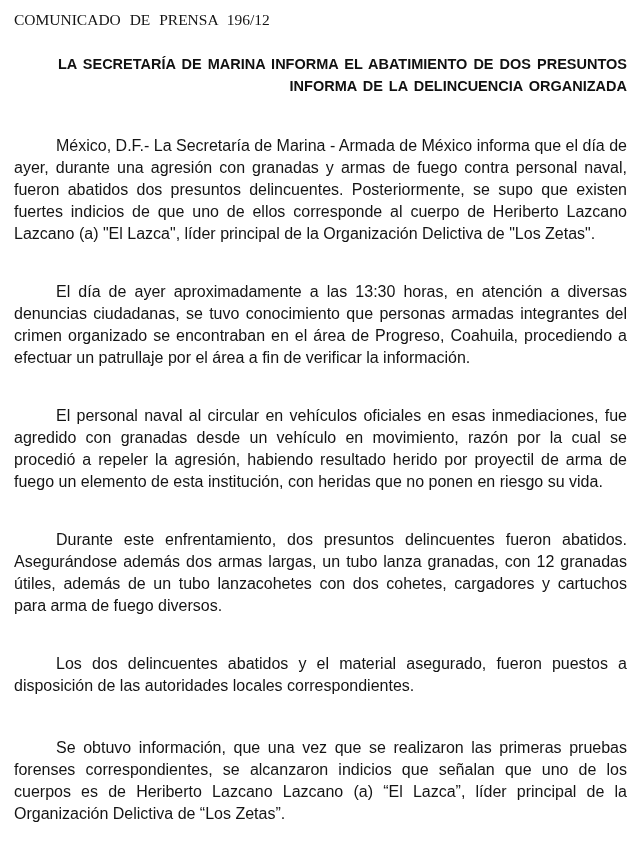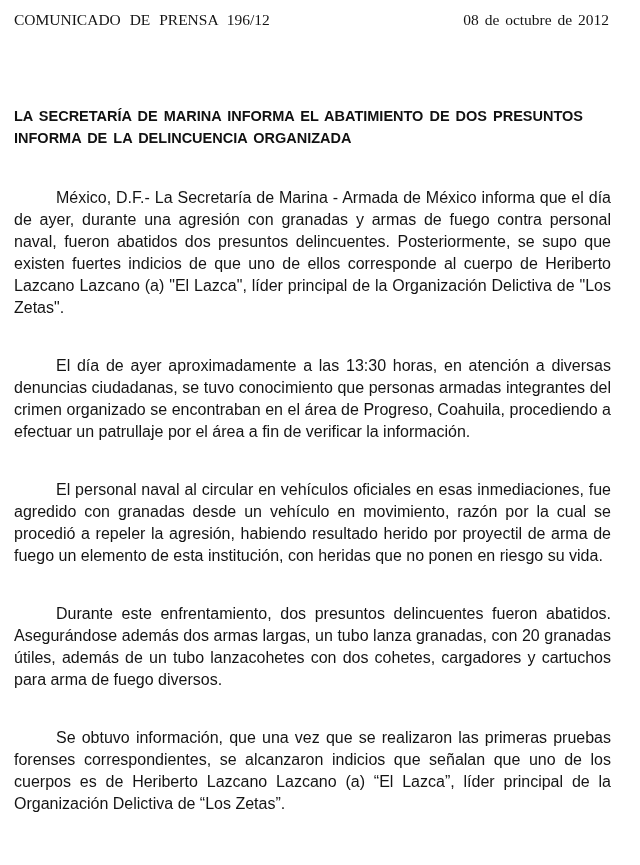--- a/index.html
+++ b/index.html
@@ -6,43 +6,43 @@
     margin: 0;
     padding: 0;
     background: #ffffff;
   }
   .page {
     position: relative;
     width: 640px;
     height: 865px;
     box-sizing: border-box;
     background: #ffffff;
-    padding: 10px 29px 0 14px;
+    padding: 10px 13px 0 14px;
     overflow: hidden;
     color: #141414;
   }
   .doc-header {
     display: flex;
     justify-content: space-between;
     align-items: baseline;
     font-family: "Liberation Serif", serif;
     font-size: 15.5px;
     line-height: 19px;
     color: #141414;
   }
   .doc-header .release-number {
     word-spacing: 5px;
   }
   .doc-header .release-date {
     word-spacing: 2px;
     padding-right: 2px;
   }
   .doc-title {
-    margin-top: 76px;
-    text-align: left;
+    margin-top: 24px;
+    text-align: right;
     font-family: "Liberation Sans", sans-serif;
     font-weight: bold;
     font-size: 14.5px;
     line-height: 22px;
     word-spacing: 2px;
     color: #111111;
   }
   .doc-body {
     margin-top: 38px;
     font-family: "Liberation Sans", sans-serif;
@@ -62,29 +62,29 @@
     margin-bottom: 0;
   }
 </style>
 </head>
 <body>
 
 <div class="page">
 
   <div class="doc-header">
     <span class="release-number">COMUNICADO DE PRENSA 196/12</span>
-    <span class="release-date">08 de octubre de 2012</span>
   </div>
 
   <div class="doc-title">
     <div>LA SECRETARÍA DE MARINA INFORMA EL ABATIMIENTO DE DOS PRESUNTOS</div>
     <div>INFORMA DE LA DELINCUENCIA ORGANIZADA</div>
   </div>
 
   <div class="doc-body">
     <p>México, D.F.- La Secretaría de Marina - Armada de México informa que el día de ayer, durante una agresión con granadas y armas de fuego contra personal naval, fueron abatidos dos presuntos delincuentes. Posteriormente, se supo que existen fuertes indicios de que uno de ellos corresponde al cuerpo de Heriberto Lazcano Lazcano (a) "El Lazca", líder principal de la Organización Delictiva de "Los Zetas".</p>
     <p>El día de ayer aproximadamente a las 13:30 horas, en atención a diversas denuncias ciudadanas, se tuvo conocimiento que personas armadas integrantes del crimen organizado se encontraban en el área de Progreso, Coahuila, procediendo a efectuar un patrullaje por el área a fin de verificar la información.</p>
     <p>El personal naval al circular en vehículos oficiales en esas inmediaciones, fue agredido con granadas desde un vehículo en movimiento, razón por la cual se procedió a repeler la agresión, habiendo resultado herido por proyectil de arma de fuego un elemento de esta institución, con heridas que no ponen en riesgo su vida.</p>
-    <p>Durante este enfrentamiento, dos presuntos delincuentes fueron abatidos. Asegurándose además dos armas largas, un tubo lanza granadas, con 20 granadas útiles, además de un tubo lanzacohetes con dos cohetes, cargadores y cartuchos para arma de fuego diversos.</p>
+    <p>Durante este enfrentamiento, dos presuntos delincuentes fueron abatidos. Asegurándose además dos armas largas, un tubo lanza granadas, con 12 granadas útiles, además de un tubo lanzacohetes con dos cohetes, cargadores y cartuchos para arma de fuego diversos.</p>
+    <p>Los dos delincuentes abatidos y el material asegurado, fueron puestos a disposición de las autoridades locales correspondientes.</p>
     <p>Se obtuvo información, que una vez que se realizaron las primeras pruebas forenses correspondientes, se alcanzaron indicios que señalan que uno de los cuerpos es de Heriberto Lazcano Lazcano (a) “El Lazca”, líder principal de la Organización Delictiva de “Los Zetas”.</p>
   </div>
 
 </div>
 
 </body></html>

